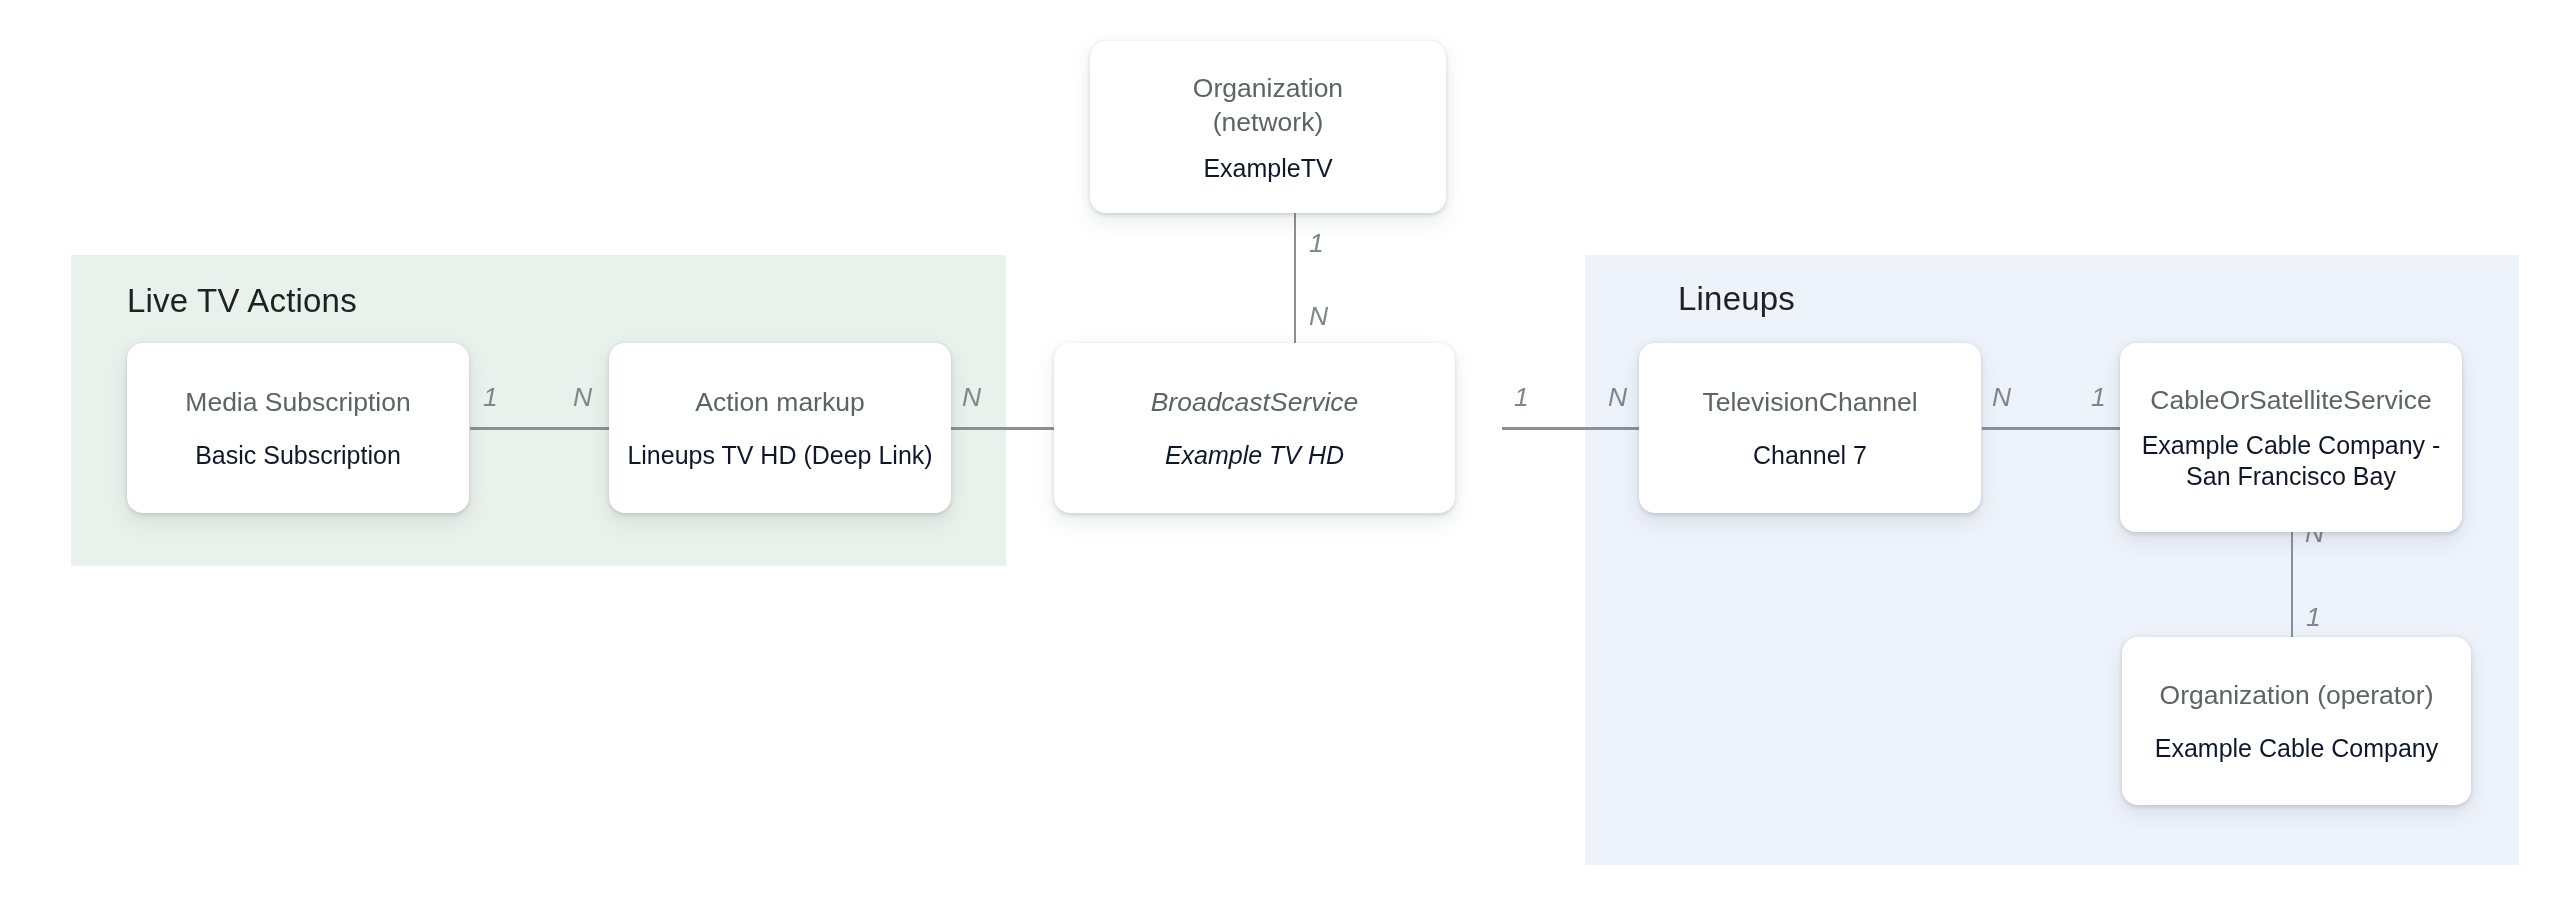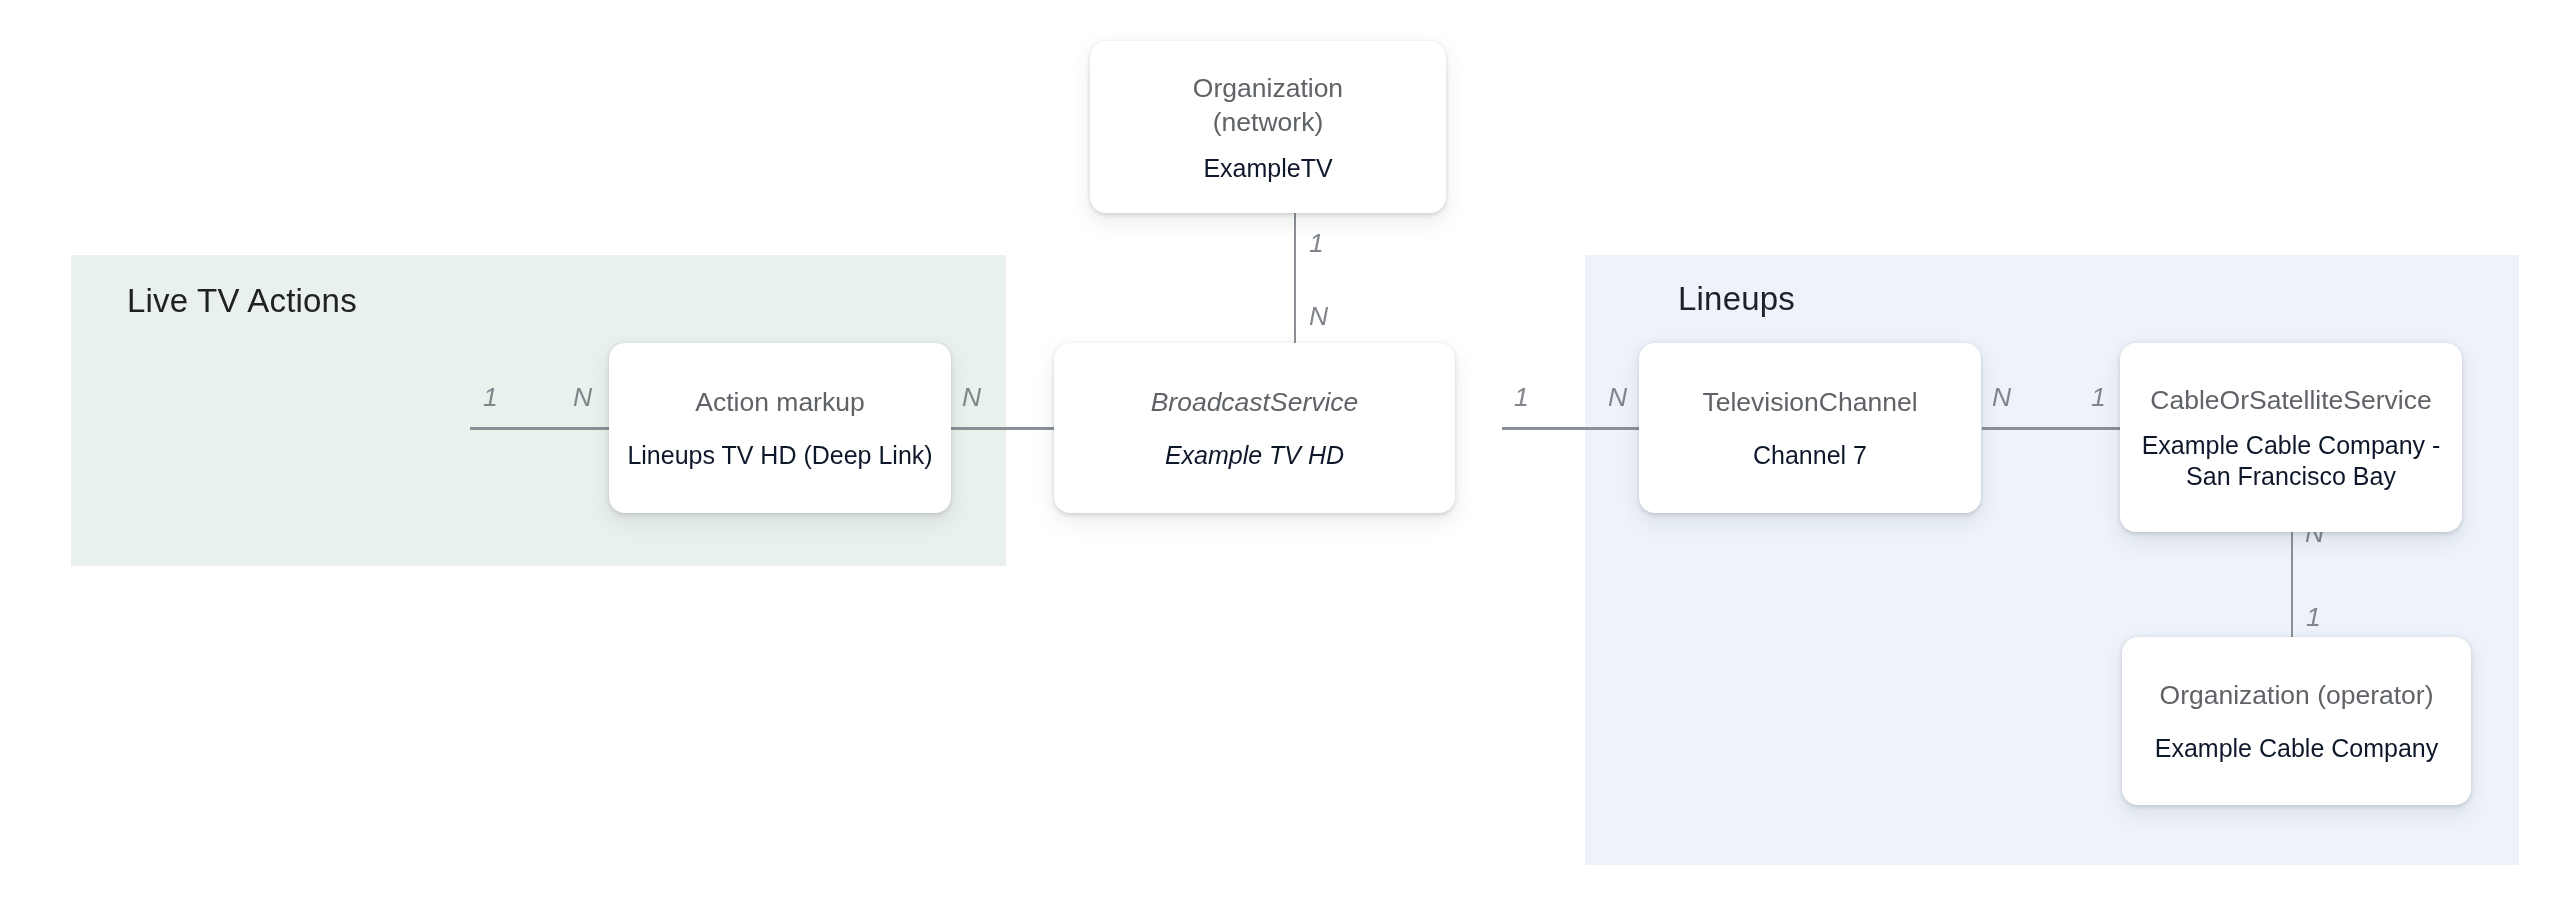--- a/index.html
+++ b/index.html
@@ -108,20 +108,24 @@
 
   <div class="card-label" style="left:2305px; top:518px;">N</div>
   <div class="card-label" style="left:2306px; top:602px;">1</div>
 
   <div class="node" style="left:1090px; top:41px; width:356px; height:172px; row-gap:14px;">
     <div class="node-title">Organization
 (network)</div>
     <div class="node-subtitle">ExampleTV</div>
   </div>
 
+  <div class="node" style="left:127px; top:343px; width:342px; height:170px;">
+    <div class="node-title">Media Subscription</div>
+    <div class="node-subtitle">Basic Subscription</div>
+  </div>
 
   <div class="node" style="left:609px; top:343px; width:342px; height:170px;">
     <div class="node-title">Action markup</div>
     <div class="node-subtitle">Lineups TV HD (Deep Link)</div>
   </div>
 
   <div class="node" style="left:1054px; top:343px; width:401px; height:170px;font-style:italic;">
     <div class="node-title">BroadcastService</div>
     <div class="node-subtitle">Example TV HD</div>
   </div>

